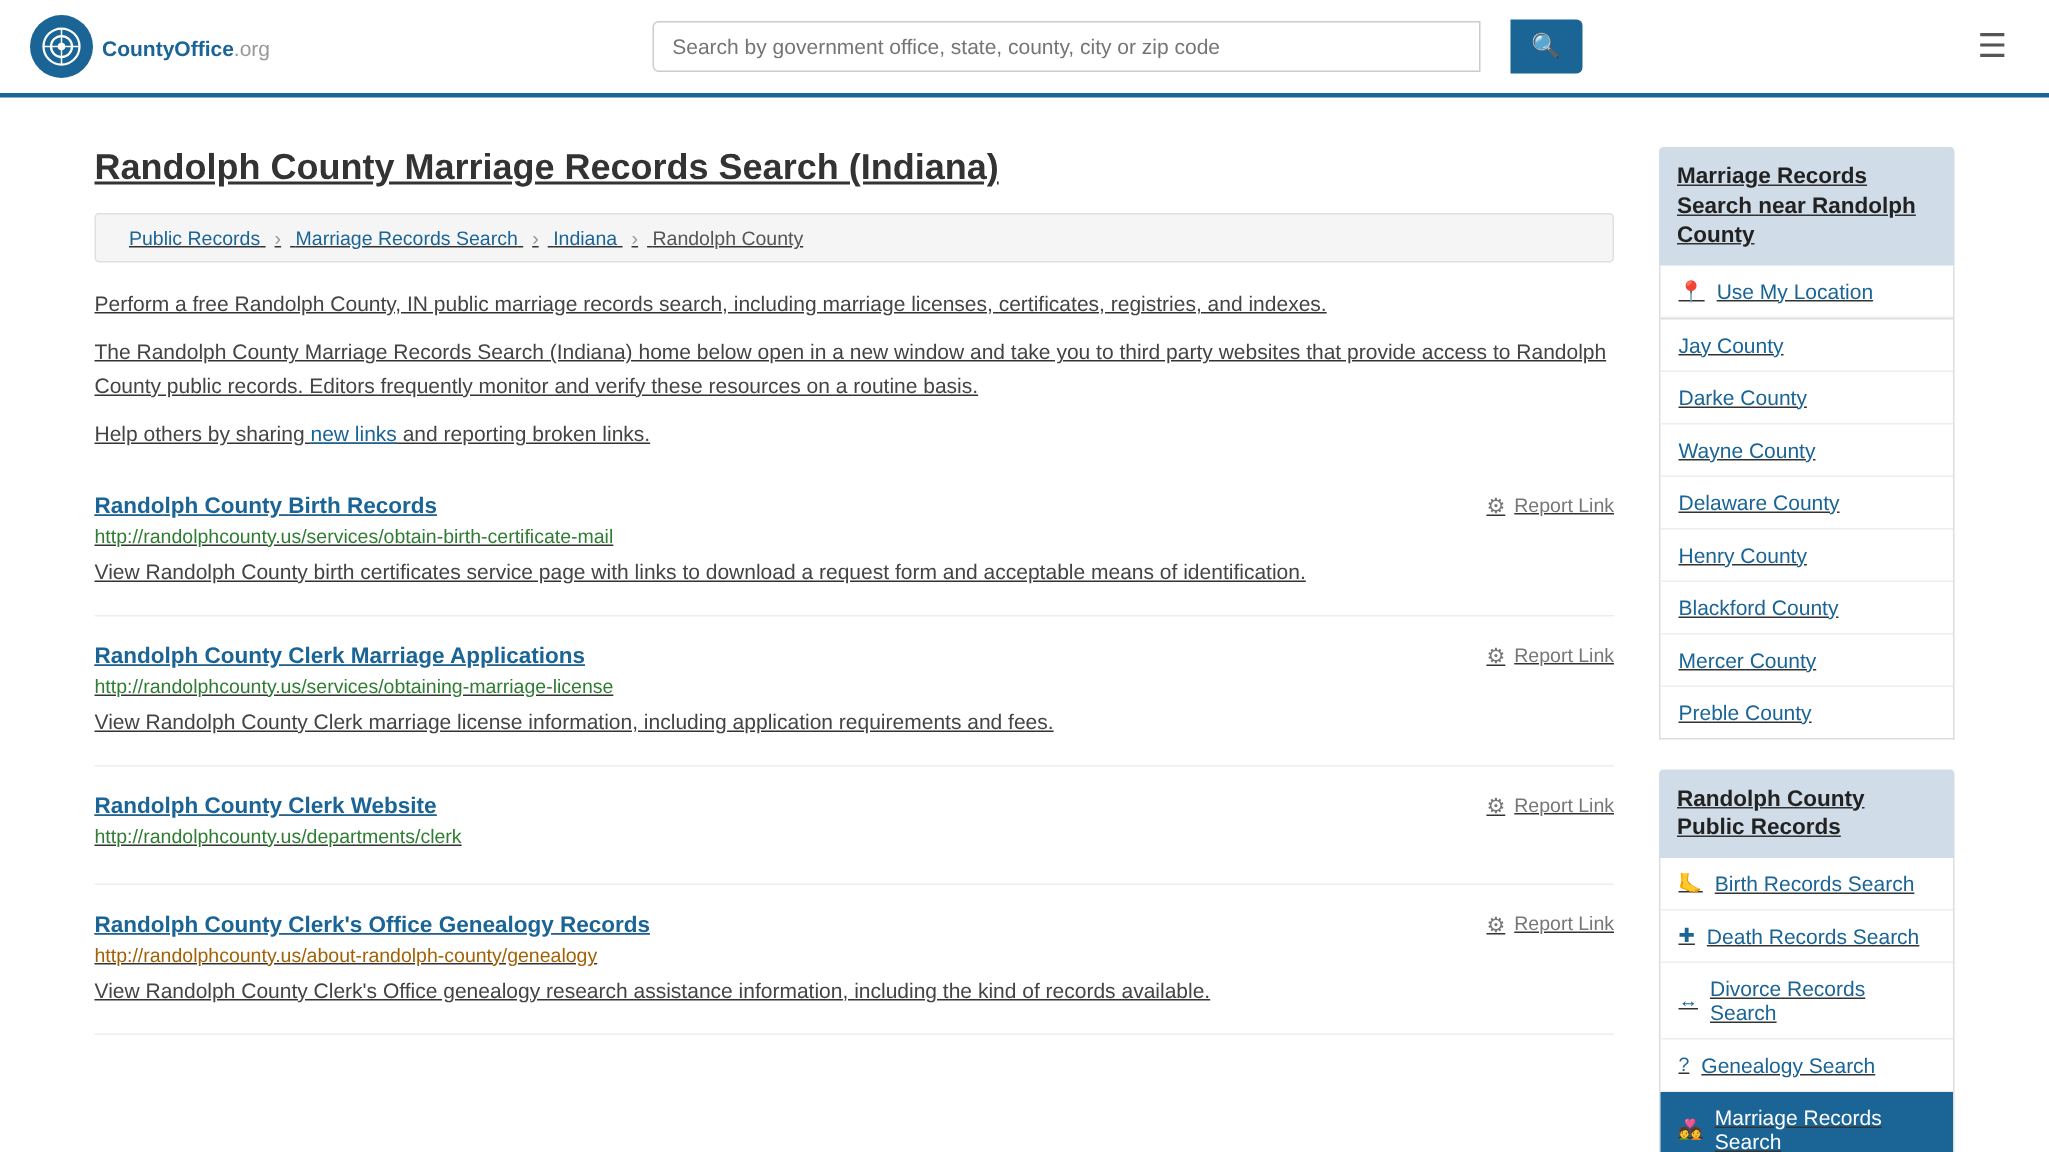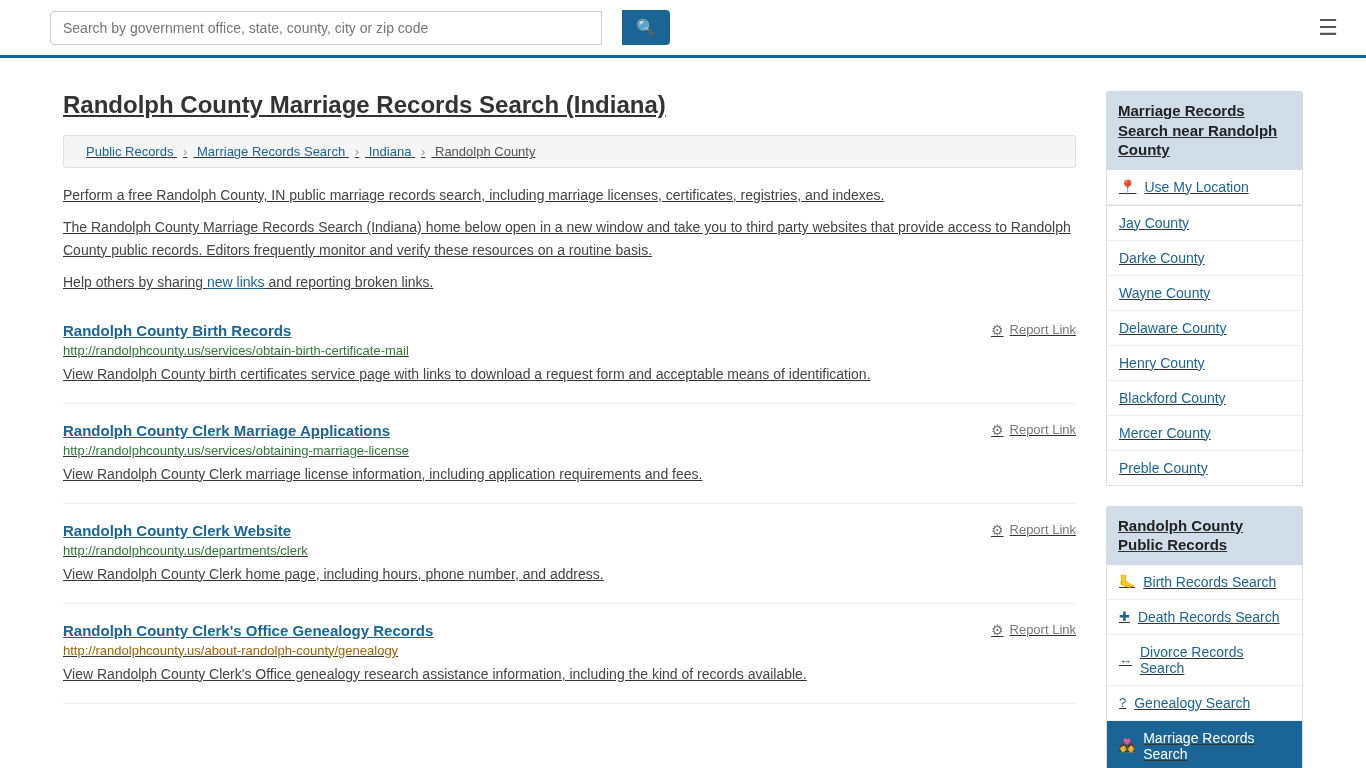--- a/index.html
+++ b/index.html
@@ -212,20 +212,34 @@
       color: #1a6496;
       text-decoration: none;
       font-size: 14px;
       border-bottom: 1px solid #eee;
     }
   </style>
 </head>
 <body>
 
 <header class="header">
+  <div class="logo-area">
+    <div class="logo-circle">
+      <svg width="26" height="26" viewBox="0 0 26 26">
+        <circle cx="13" cy="13" r="12" fill="#1a6496" stroke="white" stroke-width="1.5"></circle>
+        <circle cx="13" cy="13" r="7" fill="none" stroke="white" stroke-width="1.5"></circle>
+        <circle cx="13" cy="13" r="2.5" fill="white"></circle>
+        <line x1="13" y1="1" x2="13" y2="25" stroke="white" stroke-width="1"></line>
+        <line x1="1" y1="13" x2="25" y2="13" stroke="white" stroke-width="1"></line>
+      </svg>
+    </div>
+    <div class="logo-text">
+      <span style="color:#1a6496;font-weight:bold;">CountyOffice</span><span>.org</span>
+    </div>
+  </div>
   <div class="search-area">
     <input type="text" class="search-input" placeholder="Search by government office, state, county, city or zip code" style="">
     <button class="search-btn">
       <span>🔍</span>
     </button>
   </div>
   <button class="menu-btn">
     <span>☰</span>
   </button>
 </header>
@@ -277,21 +291,20 @@
     </div>
         <div class="record-entry">
       <div class="record-header">
         <a href="#" class="record-title">Randolph County Clerk Website</a>
         <div class="report-link">
           <span class="report-icon">⚙</span>
           <span>Report Link</span>
         </div>
       </div>
       <div class="record-url"><a href="#" style="color:#2e7d32;text-decoration:none;">http://randolphcounty.us/departments/clerk</a></div>
-      <div class="record-desc">View Randolph County Clerk home page, including hours, phone number, and address.</div>
     </div>
         <div class="record-entry">
       <div class="record-header">
         <a href="#" class="record-title">Randolph County Clerk's Office Genealogy Records</a>
         <div class="report-link">
           <span class="report-icon">⚙</span>
           <span>Report Link</span>
         </div>
       </div>
       <div class="record-url"><a href="#" style="color:#a16207;text-decoration:none;">http://randolphcounty.us/about-randolph-county/genealogy</a></div>

